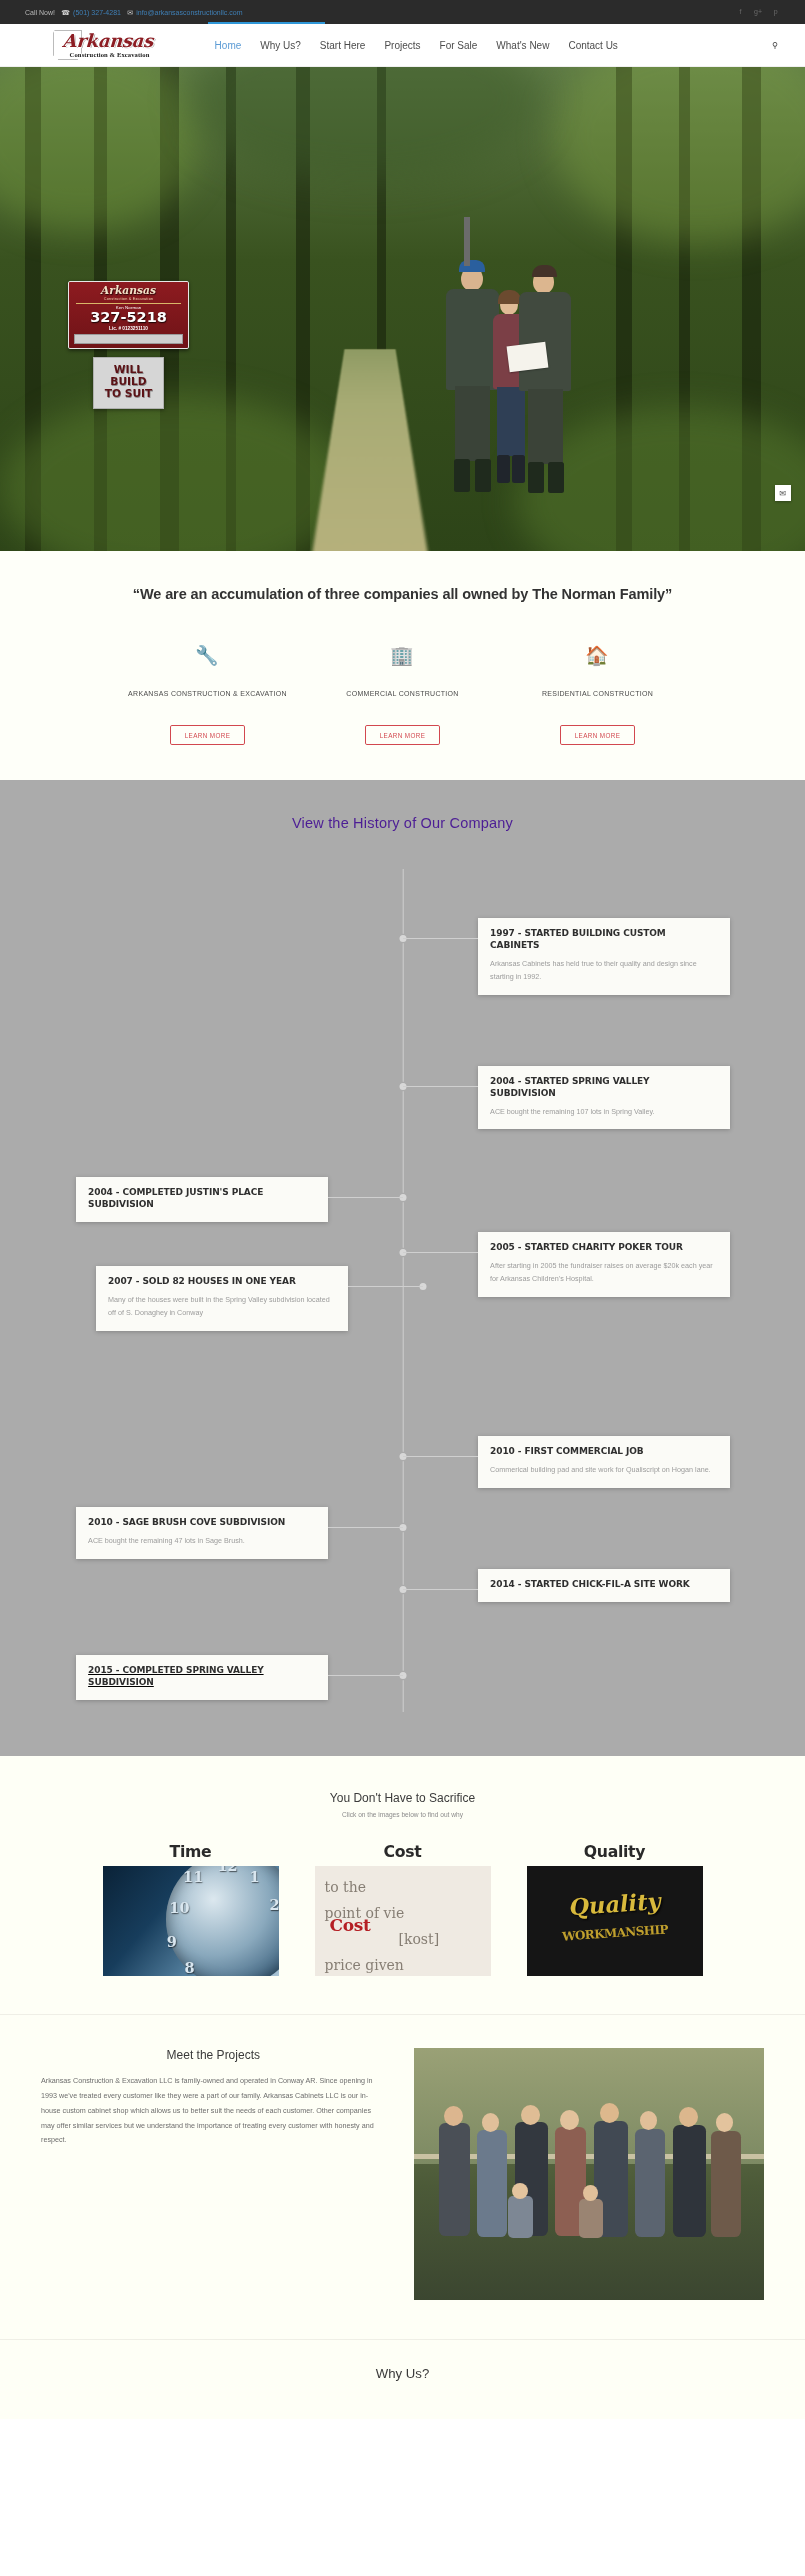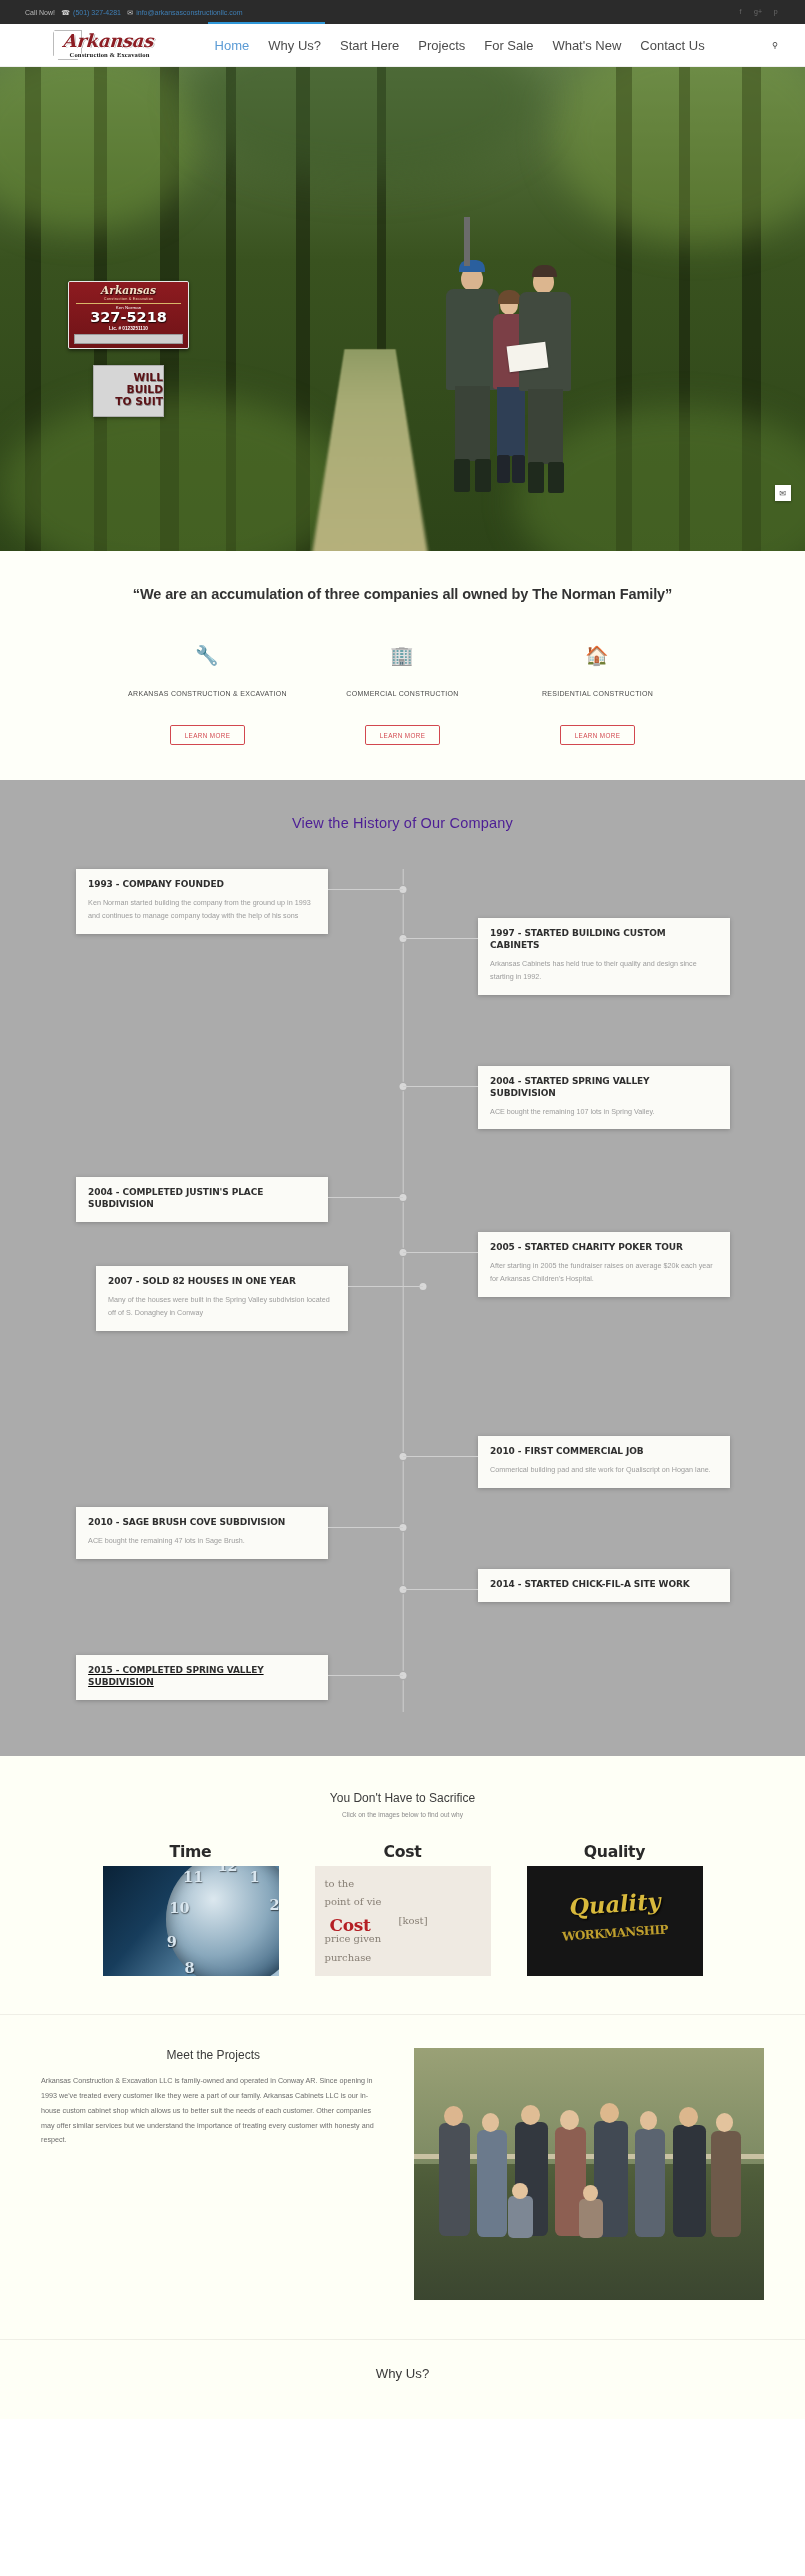--- a/index.html
+++ b/index.html
@@ -68,21 +68,21 @@
     font-family: "Liberation Serif", serif;
     font-weight: bold;
     font-size: 6.6px;
     color: #1a1a1a;
     letter-spacing: 0.1px;
     margin-top: 1.3px;
     text-align: center;
   }
   .nav { display: flex; align-items: center; gap: 19px; margin-left: 60px; }
   .nav a {
-    font-size: 13px;
+    font-size: 10px;
     color: #4c4c4c;
     text-decoration: none;
     white-space: nowrap;
   }
   .nav a.active { color: #5b9bd5; }
   .header-right { margin-left: auto; }
   .search-btn {
     width: 10px; height: 10px; color: #3b3b3b;
     display: flex; align-items: center; justify-content: center;
     background: none; border: none; cursor: pointer; font-size: 8.2px;
@@ -130,22 +130,22 @@
   .sign-rule { height: 0.6px; background: #d9b768; margin: 1.9px 3.8px; }
   .sign-name { font-size: 4.4px; color: #ffffff; letter-spacing: 0.1px; }
   .sign-phone {
     font-family: "DejaVu Sans", sans-serif; font-weight: bold;
     font-size: 14.5px; color: #ffffff; line-height: 1.05;
     text-shadow: 0.6px 0.6px 1.3px rgba(0,0,0,.85);
   }
   .sign-lic { font-size: 4.7px; font-weight: bold; color: #ffffff; margin-top: 0.6px; }
   .sign-blank { background: #cfcfcf; height: 10.7px; margin: 2.5px 1.9px 0.6px; border: 0.6px solid #9a9a9a; }
   .sign-bottom {
-    width: 71px; margin: 16px auto; background: #d6d6d6;
-    border: 0.6px solid #b0b0b0; padding: 6.3px 0 7.5px; text-align: right;
+    width: 71px; margin: 8px auto; background: #d6d6d6;
+    border: 0.6px solid #b0b0b0; padding: 6.3px 0 7.5px; text-align: center;
     box-shadow: 0 1.3px 3.8px rgba(0,0,0,.4);
   }
   .sign-bottom div {
     font-family: "DejaVu Sans", sans-serif; font-weight: bold;
     font-size: 10.7px; color: #5c1216; line-height: 1.12; letter-spacing: 0px;
     text-shadow: 0.6px 0.6px 0 rgba(0,0,0,.35);
   }
   .hero-people { position: absolute; left: 440px; top: 189px; width: 164px; height: 283px; }
   .person { position: absolute; }
   .p-head { border-radius: 50%; }
@@ -236,21 +236,21 @@
   }
   .clock-num { position: absolute; color: #d9e6ef; font-family: "DejaVu Serif", serif; font-weight: bold; font-size: 14.5px; text-shadow: 0.6px 0.6px 1.3px rgba(0,0,0,.6); }
   .cost-word {
     position: absolute; left: 15px; top: 49px;
     font-family: "DejaVu Serif", serif; font-weight: bold; font-size: 17px;
     color: #b51f24; letter-spacing: -0.3px;
   }
   .cost-lines { position: absolute; inset: 0; padding: 8.8px 10px; text-align: left; }
   .cost-lines span {
     display: block; color: #6d6459; font-family: "DejaVu Serif", serif;
-    font-size: 10px; line-height: 1.85; opacity: .8;
+    font-size: 14px; line-height: 1.85; opacity: .8;
   }
   .quality-word {
     position: absolute; left: 50%; top: 25px; transform: translateX(-50%) rotate(-4deg);
     font-family: "DejaVu Serif", serif; font-style: italic; font-weight: bold;
     font-size: 22.6px; color: #d8b93c; text-shadow: 1.3px 1.3px 1.9px rgba(0,0,0,.8);
   }
   .quality-sub {
     position: absolute; left: 50%; top: 60px; transform: translateX(-50%) rotate(-4deg);
     font-family: "DejaVu Serif", serif; font-weight: bold;
     font-size: 12px; color: #c9a72f; letter-spacing: -0.6px; opacity: .95;
@@ -406,28 +406,20 @@
       <div class="btn-cell"><button class="svc-btn">LEARN MORE</button></div>
       <div class="btn-cell"><button class="svc-btn">LEARN MORE</button></div>
       <div class="btn-cell"><button class="svc-btn">LEARN MORE</button></div>
     </div>
   </div>
 
   <div class="timeline-sec">
     <h2 class="tl-title">View the History of Our Company</h2>
     <div class="tl-wrap" id="timeline-wrap" style="height:843px;">
       <div class="tl-line"></div>
-    <div class="tl-item tl-left" style="position: absolute; left: 0px; right: 0px; top: 0px;">
-          <div class="tl-card">
-            <h3>1993 - COMPANY FOUNDED</h3>
-            <p>Ken Norman started building the company from the ground up in 1993 and continues to manage company today with the help of his sons</p>
-          </div>
-          <div class="tl-dot"></div>
-          <div class="tl-conn" style="left: 252px; width: 75px;"></div>
-        </div>
         <div class="tl-item tl-right" style="position: absolute; left: 0px; right: 0px; top: 49px;">
           <div class="tl-card">
             <h3>1997 - STARTED BUILDING CUSTOM CABINETS</h3>
             <p>Arkansas Cabinets has held true to their quality and design since starting in 1992.</p>
           </div>
           <div class="tl-dot"></div>
           <div class="tl-conn" style="right: 252px; width: 75px;"></div>
         </div>
         <div class="tl-item tl-right" style="position: absolute; left: 0px; right: 0px; top: 197px;">
           <div class="tl-card">

